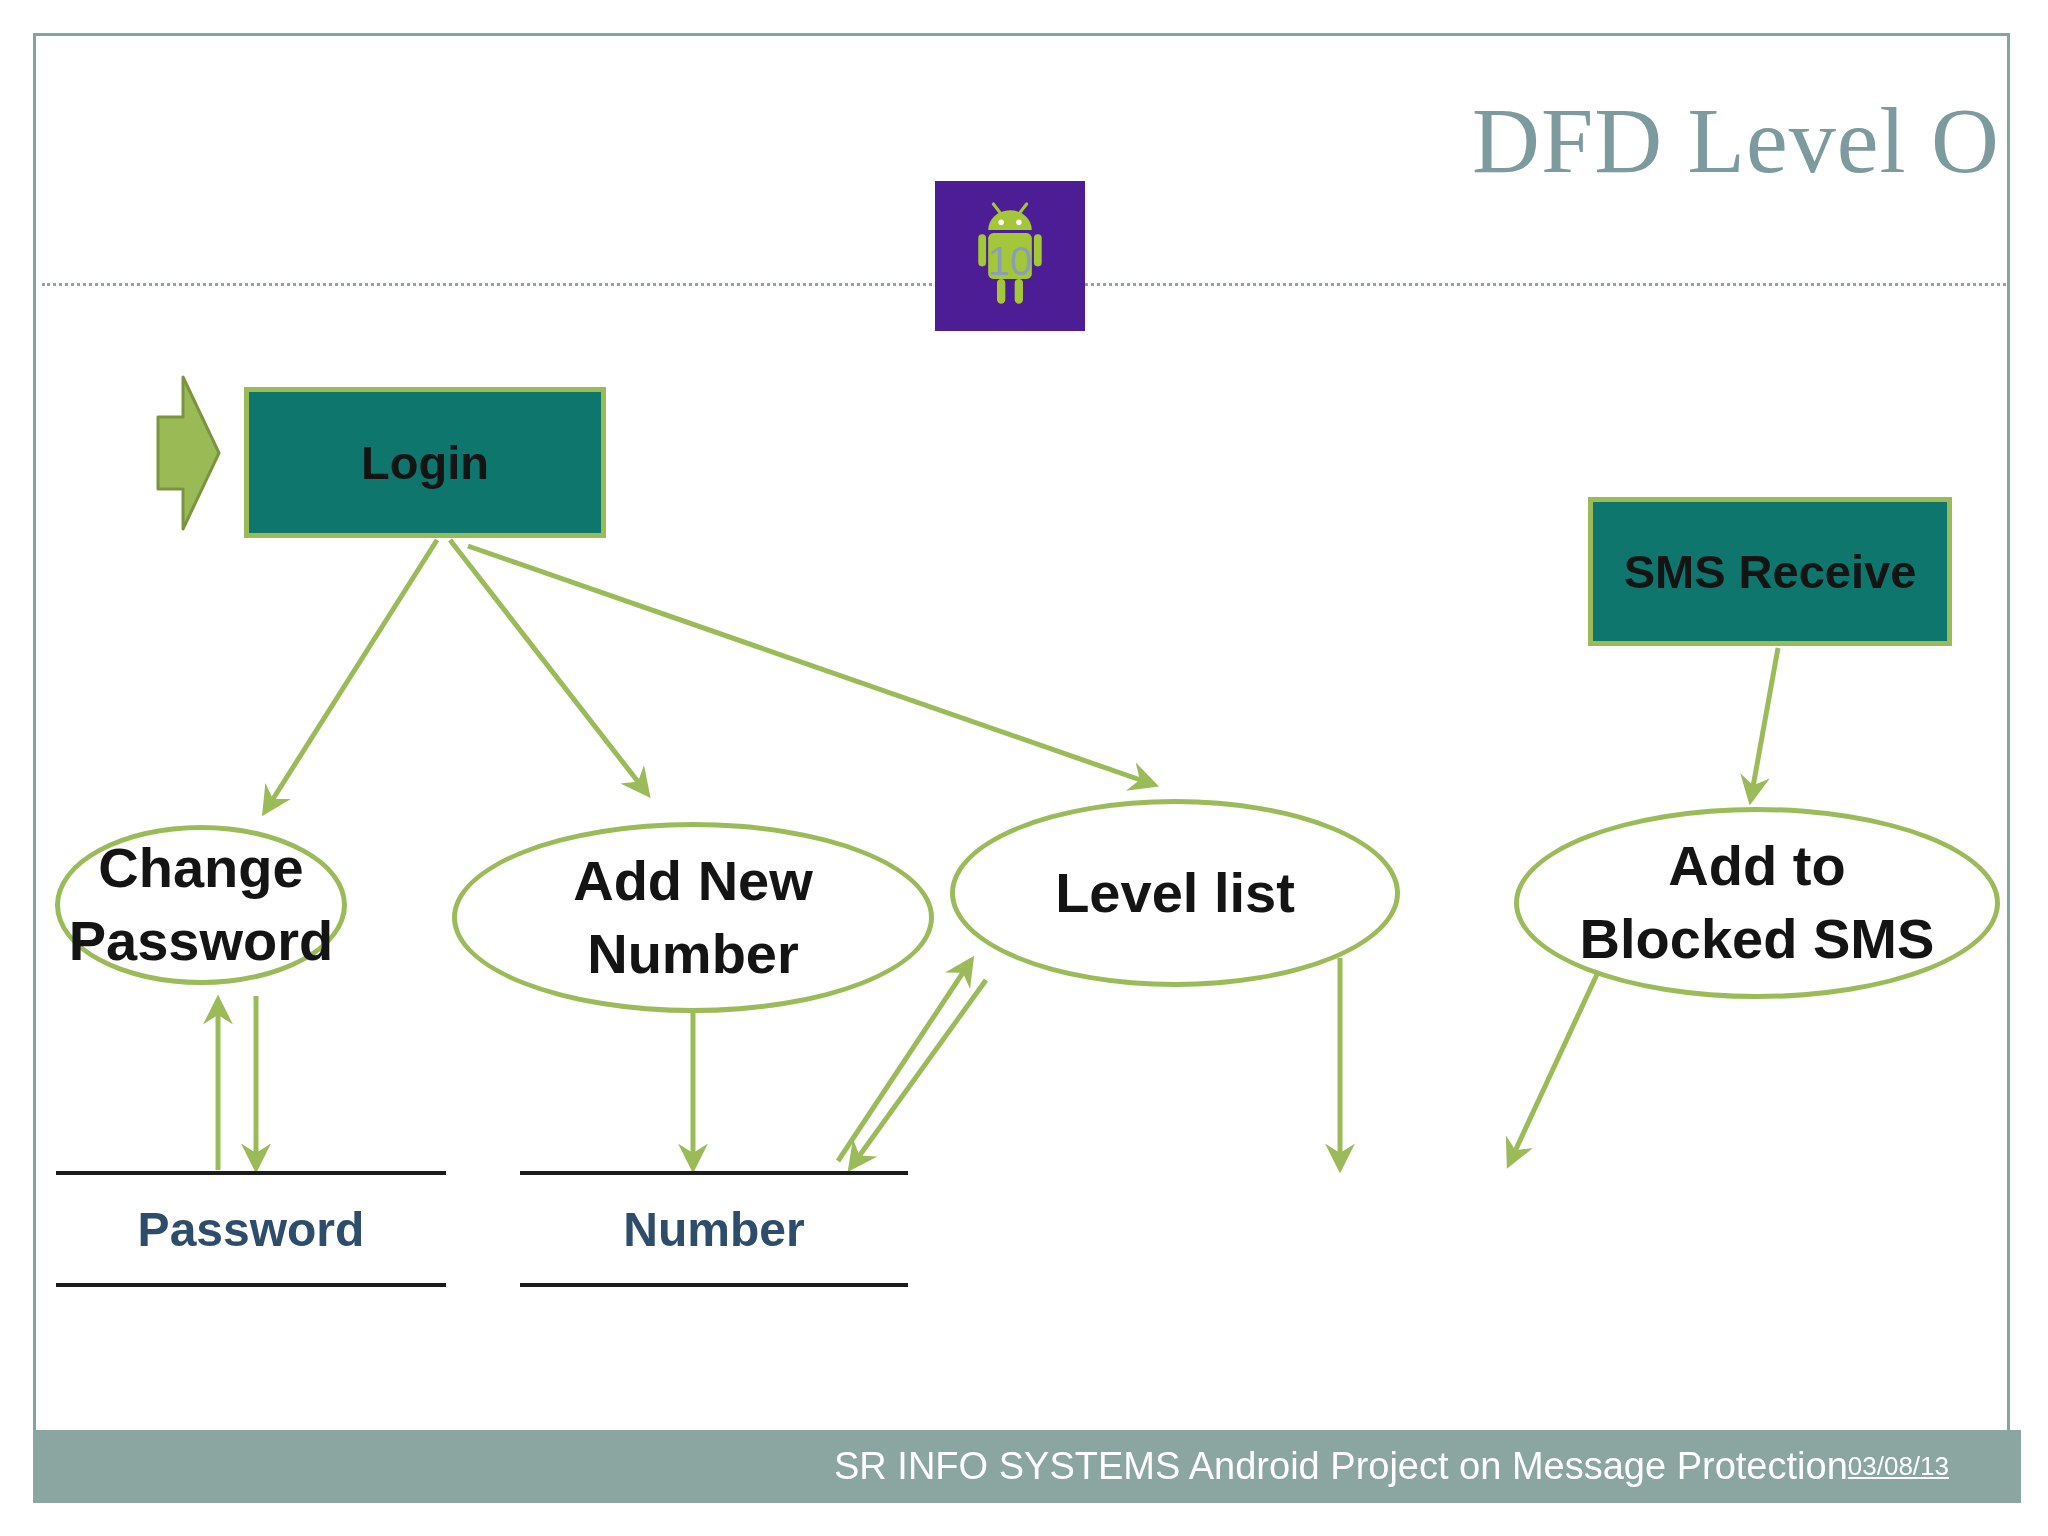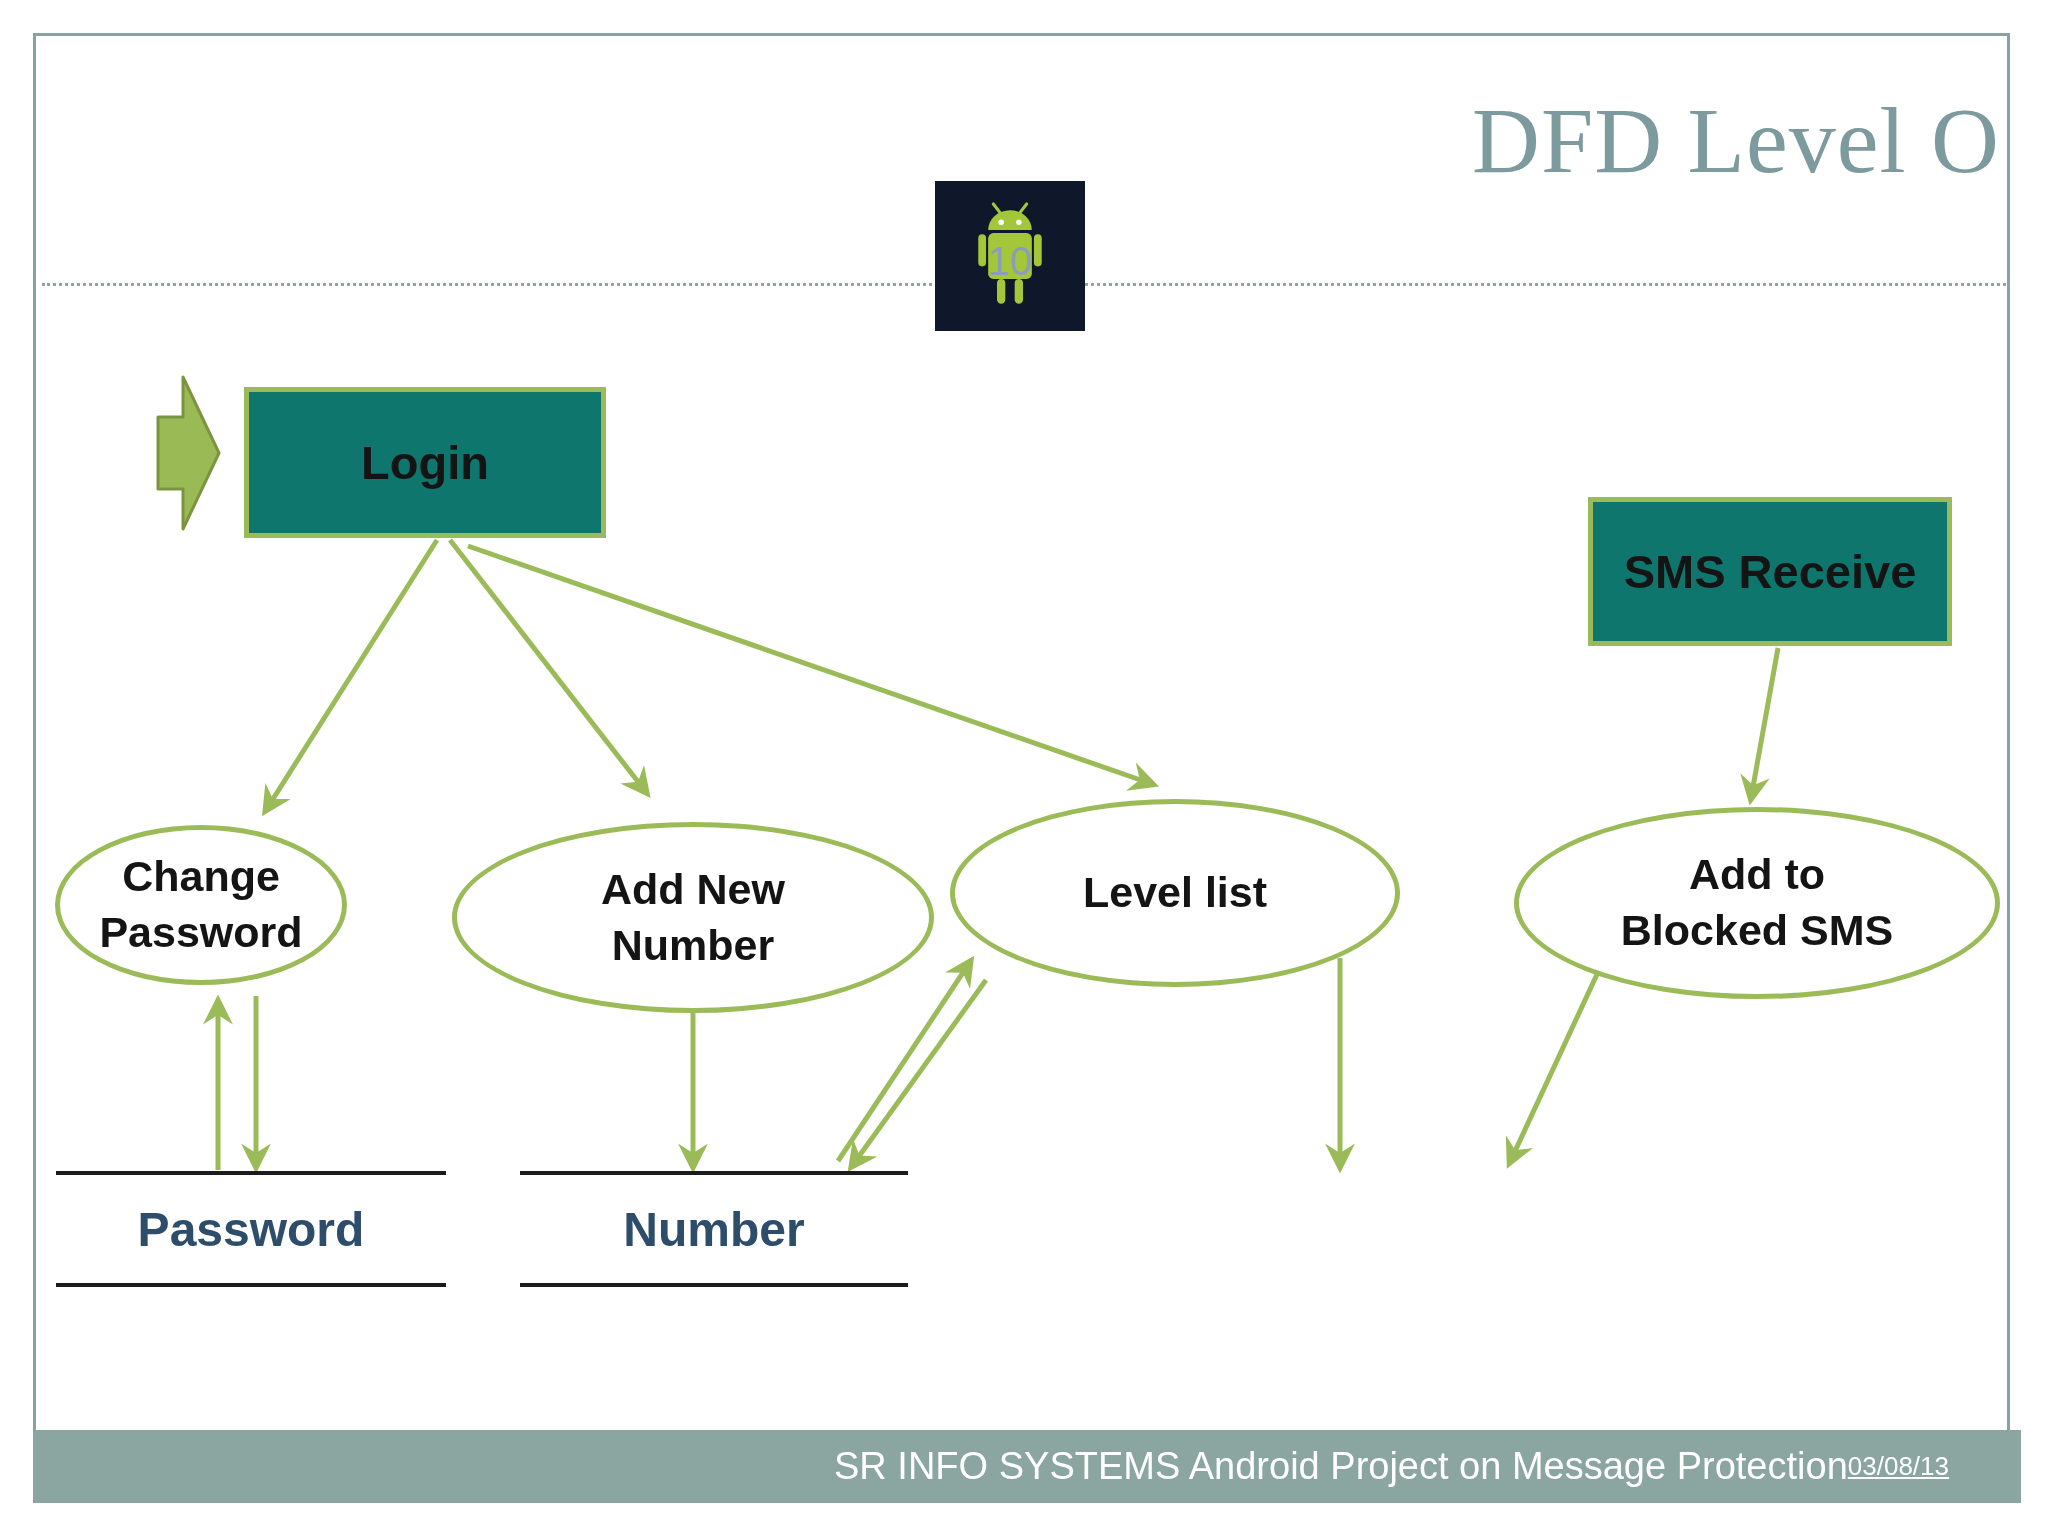--- a/index.html
+++ b/index.html
@@ -15,40 +15,40 @@
     position:absolute; left:42px; top:283px; width:1964px; height:0;
     border-top:3px dotted #93a2a5; z-index:1;
   }
   .page-title {
     position:absolute; left:0; top:86px; width:2000px; text-align:right;
     font-family:"Liberation Serif", serif; font-size:94px; color:#7d9a9e;
     letter-spacing:1px; z-index:2; font-weight:400;
   }
   .android-wrap {
     position:absolute; left:935px; top:181px; width:150px; height:150px;
-    background:#0f172a; z-index:3; display:flex; align-items:center; justify-content:center;
+    background:#4c1d95; z-index:3; display:flex; align-items:center; justify-content:center;
   }
   .android-wrap svg { width:104px; height:140px; }
   .page-number {
     position:absolute; left:0; top:58px; width:150px; text-align:center;
     font-size:40px; color:#8b9db8; z-index:4;
   }
   .connectors { position:absolute; left:0; top:0; z-index:2; pointer-events:none; }
   .entry-arrow { position:absolute; left:156px; top:375px; z-index:3; }
   .process-box {
     position:absolute; border:5px solid #9bbb59; background:#0f766e;
     display:flex; align-items:center; justify-content:center;
     font-size:47px; font-weight:bold; color:#141414; box-sizing:border-box; z-index:3;
   }
   .box-login    { left:244px; top:387px; width:362px; height:151px; }
   .box-sms-recv { left:1588px; top:497px; width:364px; height:149px; }
   .process-ellipse {
     position:absolute; border:5px solid #9bbb59; border-radius:50%; background:#ffffff;
     display:flex; flex-direction:column; align-items:center; justify-content:center;
-    font-size:43px; font-weight:bold; color:#141414; box-sizing:border-box;
+    font-size:56px; font-weight:bold; color:#141414; box-sizing:border-box;
     line-height:1.3; z-index:3; text-align:right;
   }
   .el-change-password { left:55px;   top:825px; width:292px; height:160px; }
   .el-add-new-number  { left:452px;  top:822px; width:482px; height:191px; }
   .el-block-list      { left:950px;  top:799px; width:450px; height:188px; }
   .el-add-to-blocked  { left:1514px; top:807px; width:486px; height:192px; }
   .data-store {
     position:absolute; border-top:4px solid #1c1c1c; border-bottom:4px solid #1c1c1c;
     display:flex; align-items:center; justify-content:center;
     font-size:48px; font-weight:bold; color:#2e4d6b; box-sizing:border-box;

